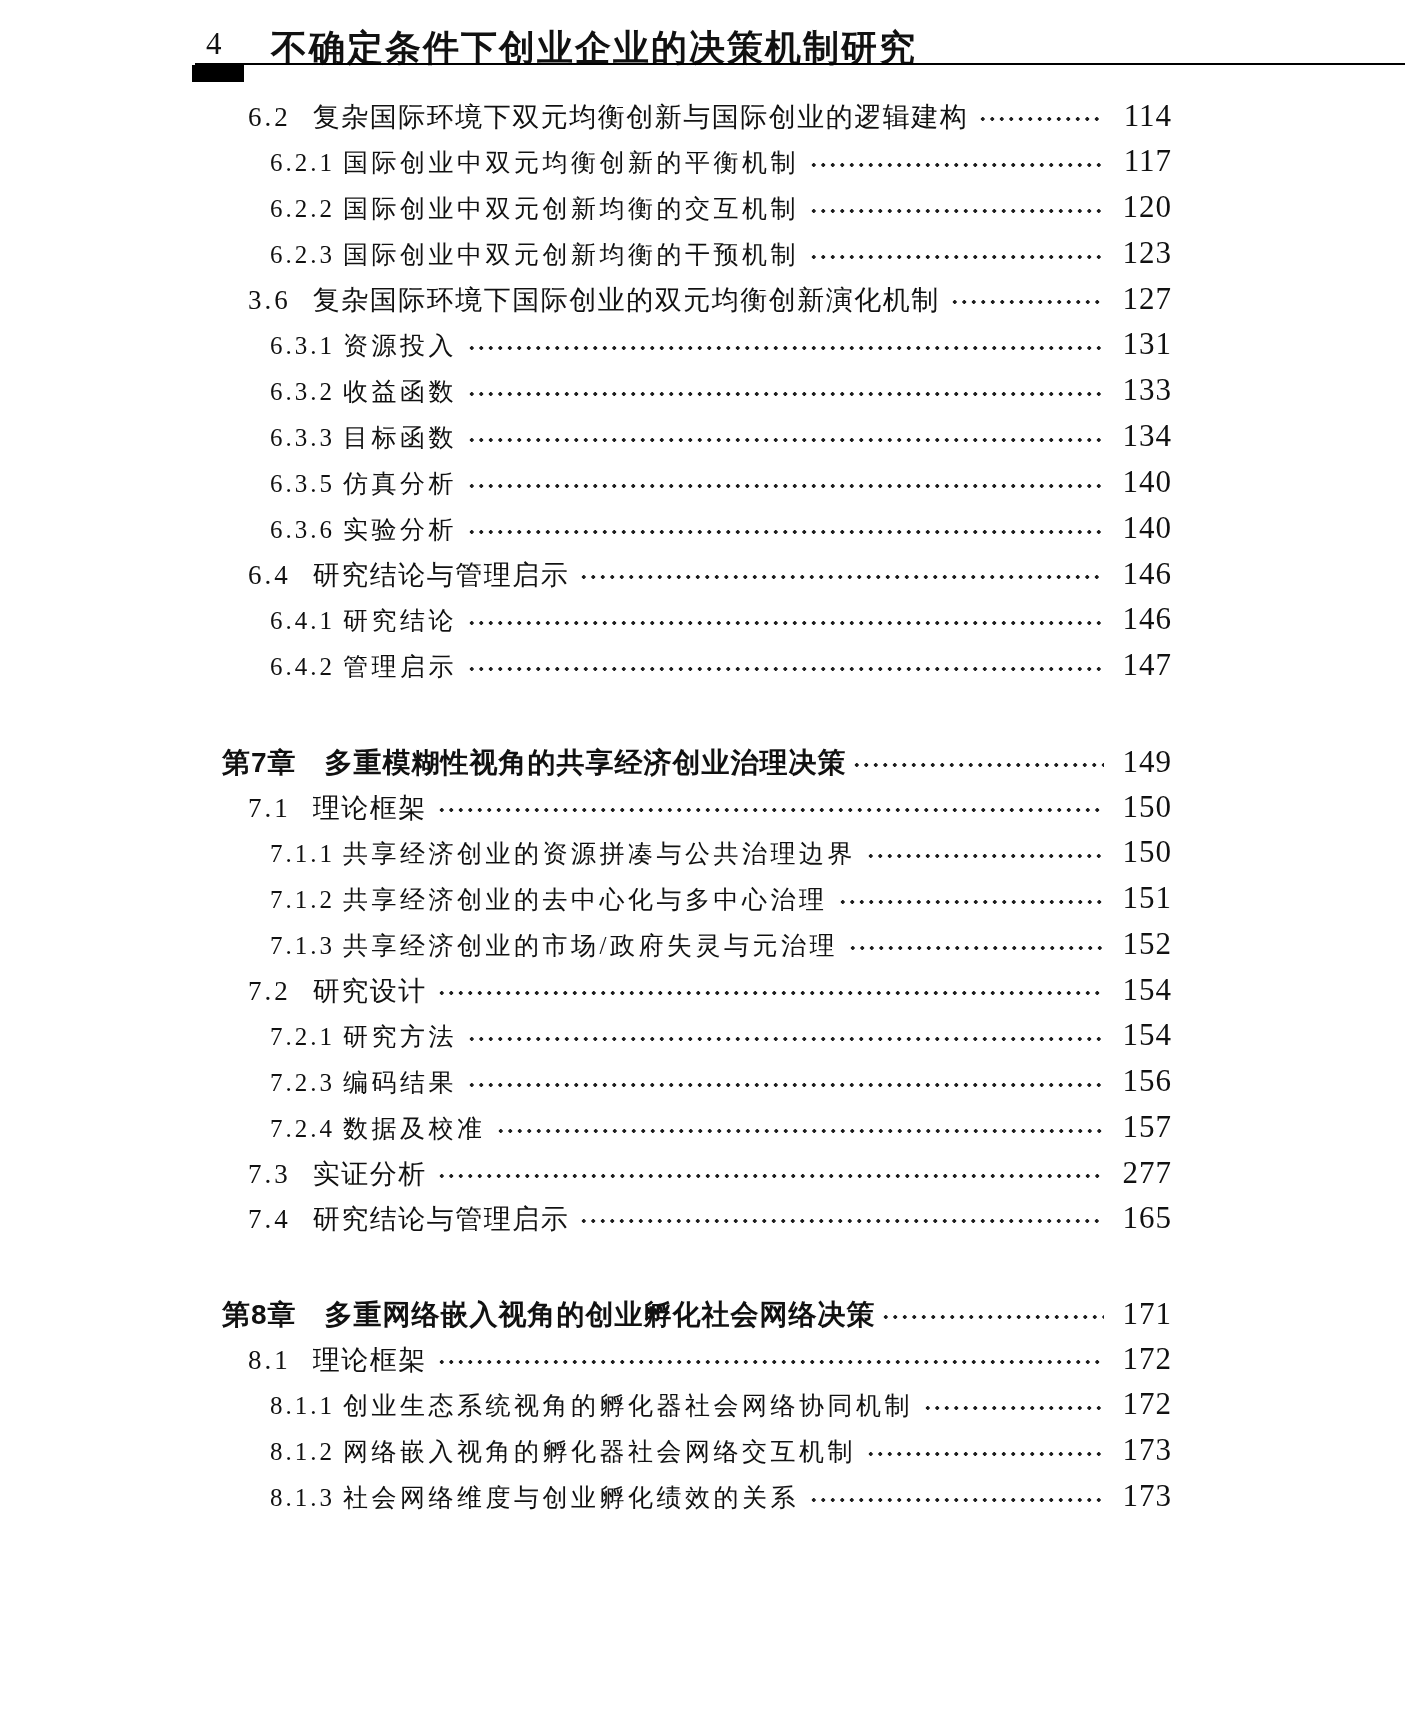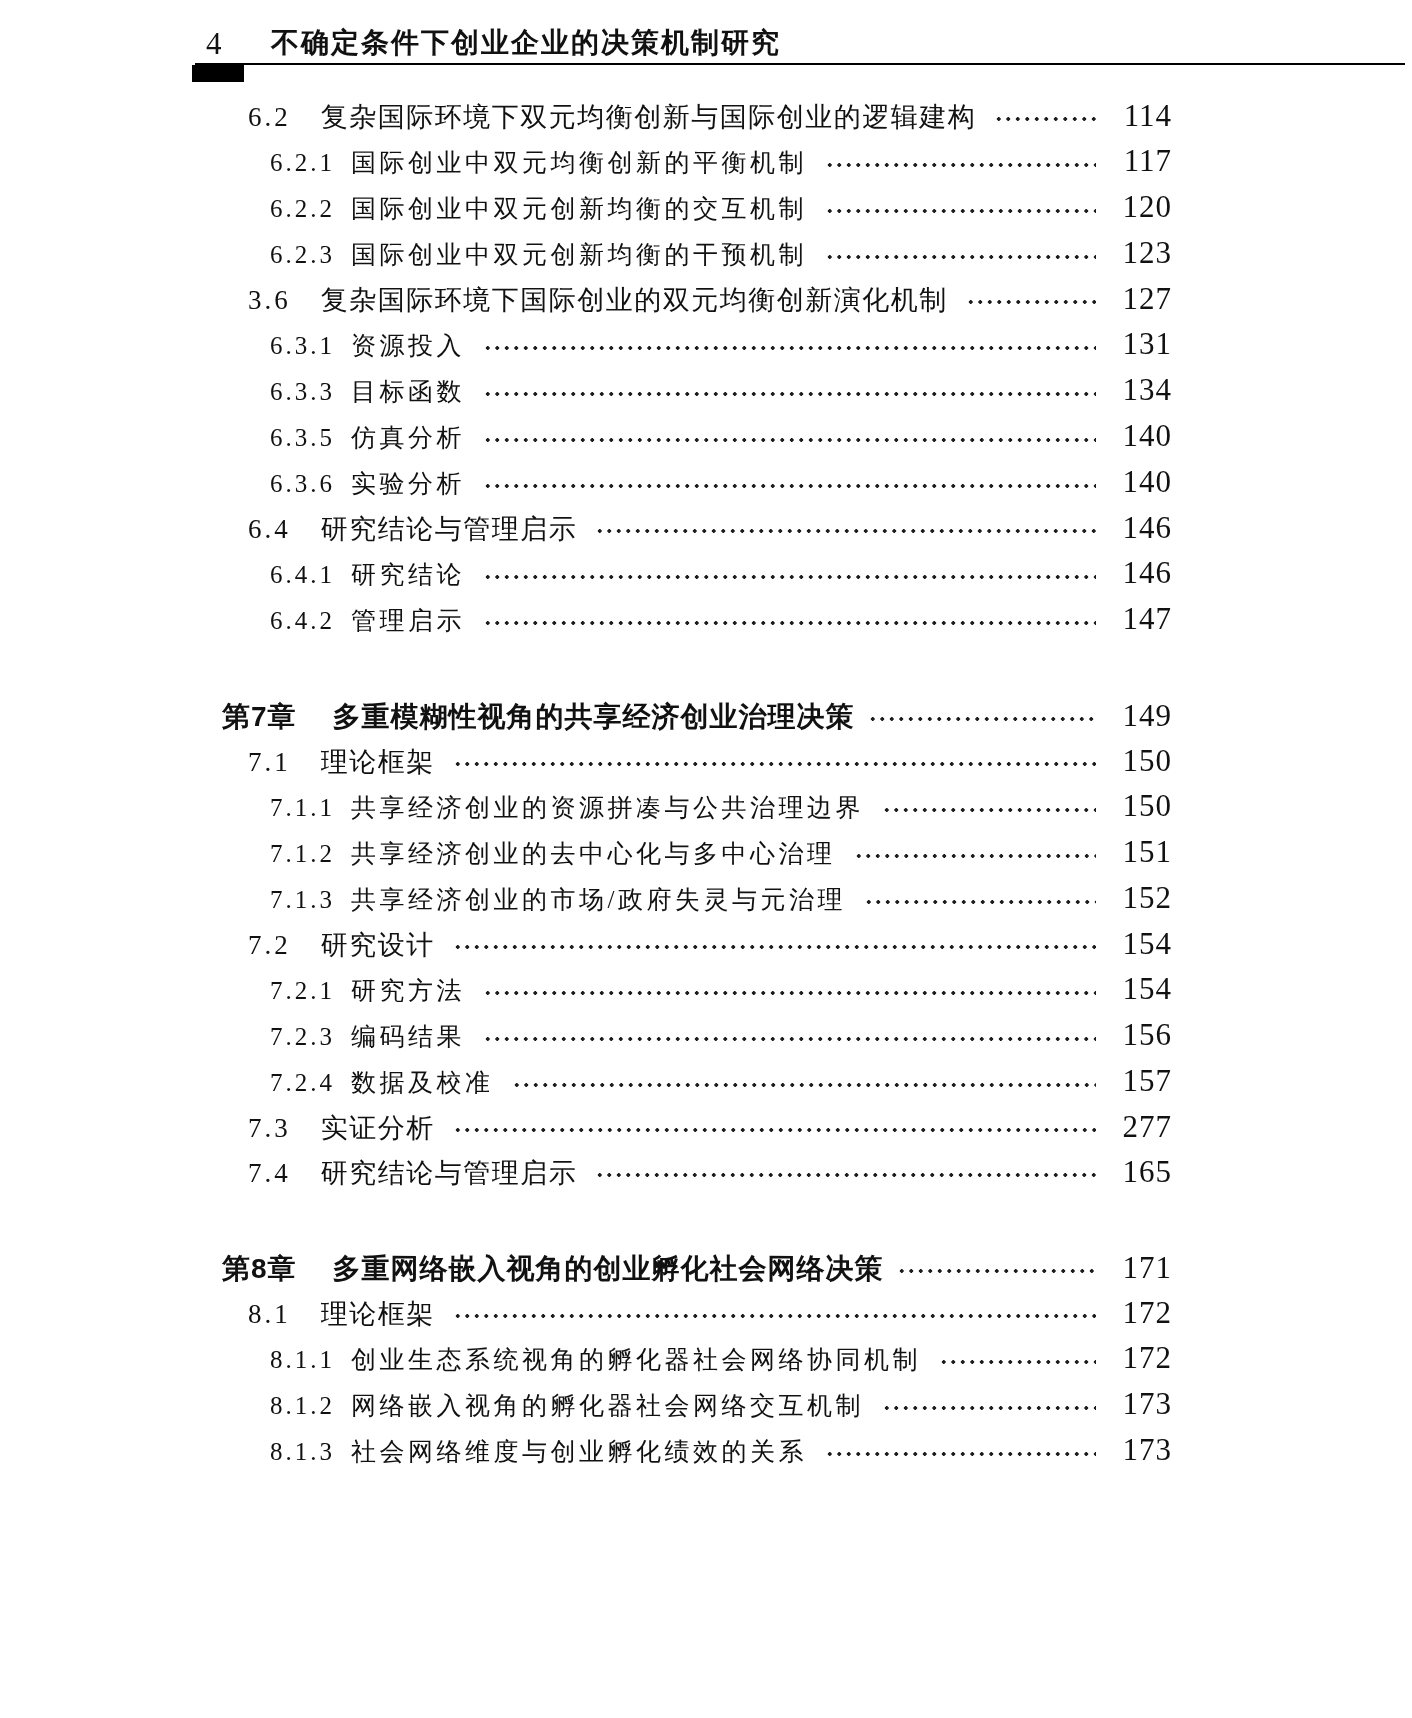--- a/index.html
+++ b/index.html
@@ -21,21 +21,21 @@
     position: absolute;
     left: 206px;
     top: 26px;
     font-size: 31px;
     font-family: "Liberation Serif", serif;
   }
   .hdr-title {
     position: absolute;
     left: 271px;
     top: 24px;
-    font-size: 28px;
+    font-size: 36px;
     font-weight: 700;
     font-family: "Liberation Sans", sans-serif;
     letter-spacing: 2px;
   }
   .hdr-rule {
     position: absolute;
     left: 195px;
     top: 63px;
     width: 1210px;
     height: 2px;
@@ -55,21 +55,20 @@
     position: absolute;
     left: 222px;
     top: 94px;
     width: 950px;
   }
   .row {
     display: flex;
     align-items: baseline;
     line-height: 44px;
     white-space: nowrap;
-    gap: 8px;
   }
   .row .num {
     letter-spacing: 3px;
     flex: 0 0 auto;
   }
   .row .title {
     flex: 0 1 auto;
     overflow: hidden;
   }
   .row .leader {
@@ -156,20 +155,26 @@
       <span class="leader"></span>
       <span class="page">127</span>
     </div>
     <div class="row subsection">
       <span class="num">6.3.1</span>
       <span class="title">资源投入</span>
       <span class="leader"></span>
       <span class="page">131</span>
     </div>
     <div class="row subsection">
+      <span class="num">6.3.2</span>
+      <span class="title">收益函数</span>
+      <span class="leader"></span>
+      <span class="page">133</span>
+    </div>
+    <div class="row subsection">
       <span class="num">6.3.3</span>
       <span class="title">目标函数</span>
       <span class="leader"></span>
       <span class="page">134</span>
     </div>
     <div class="row subsection">
       <span class="num">6.3.5</span>
       <span class="title">仿真分析</span>
       <span class="leader"></span>
       <span class="page">140</span>

